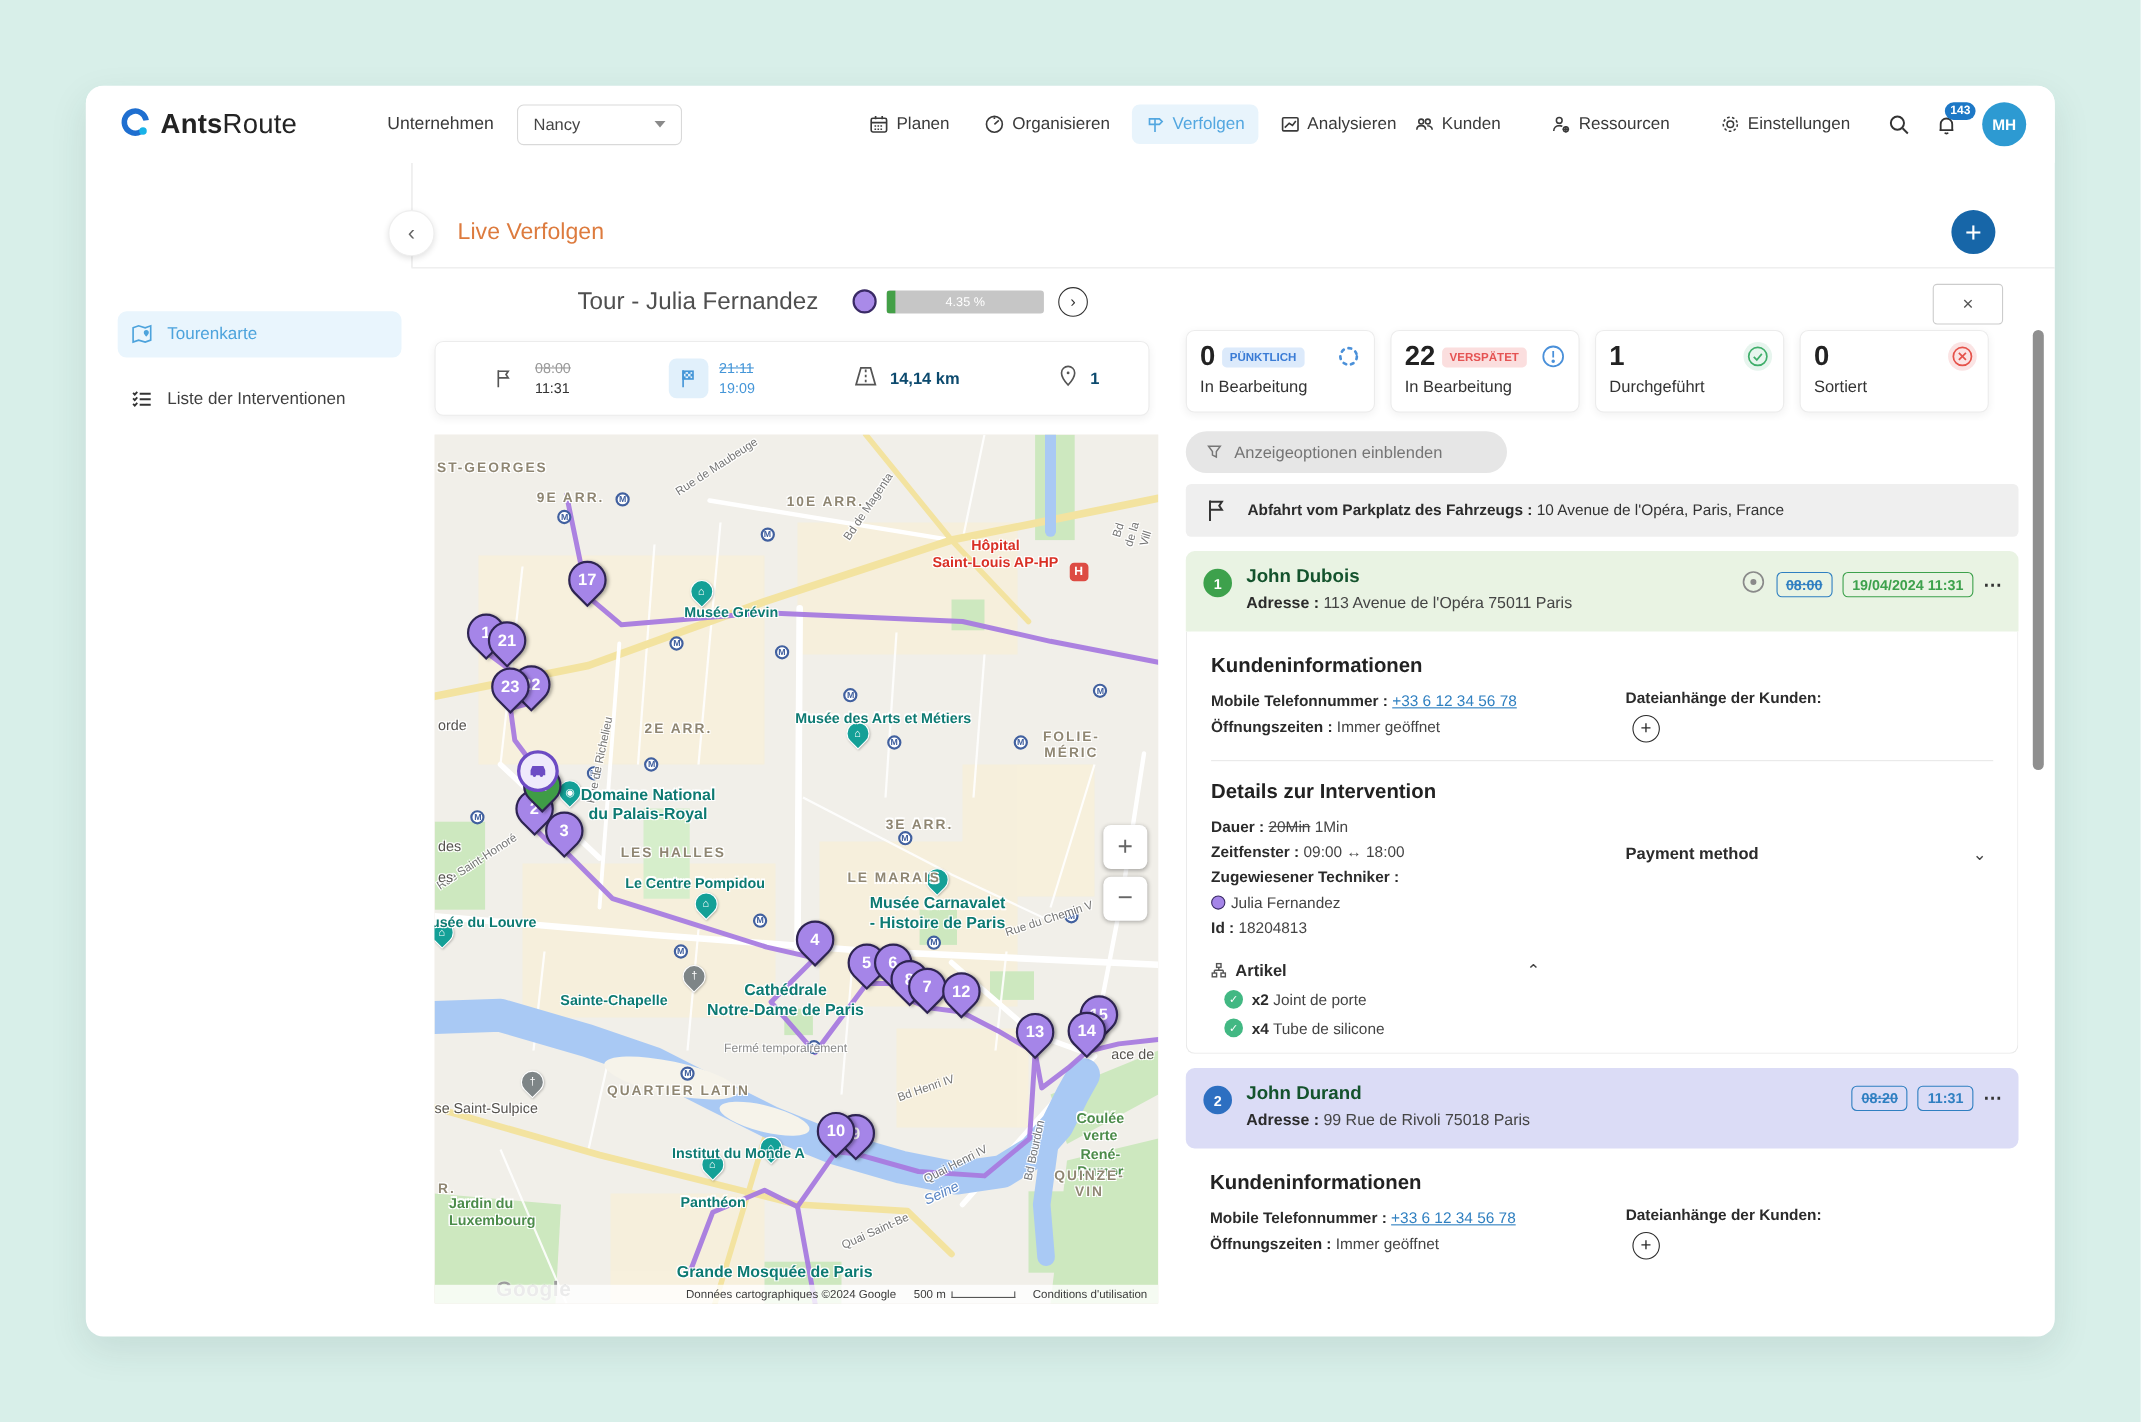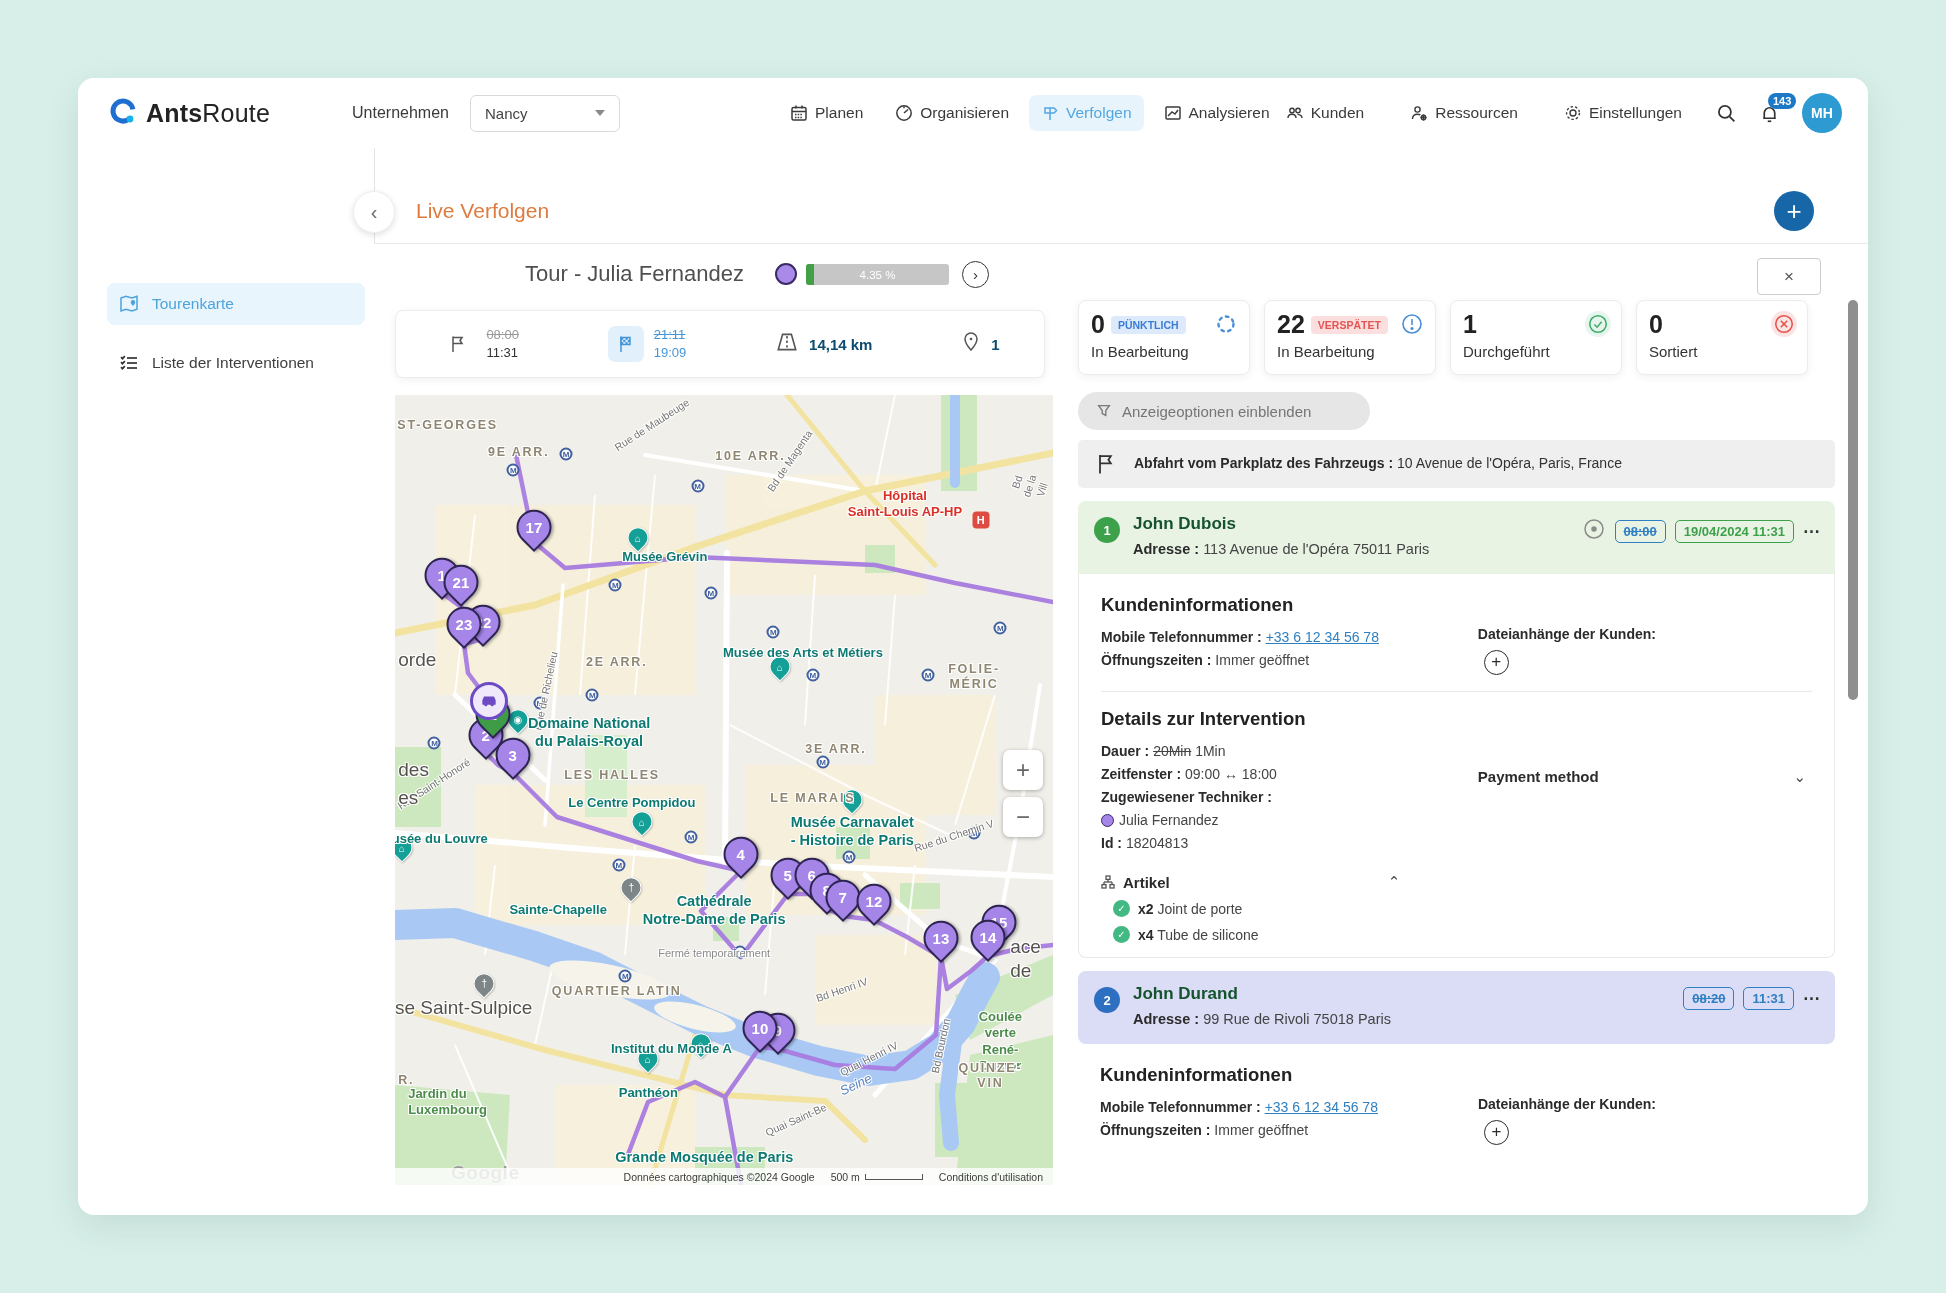--- a/index.html
+++ b/index.html
@@ -72,21 +72,21 @@
   .mlabel { position:absolute; transform:translate(-50%,-50%); white-space:pre-line; text-align:center; line-height:1.25;
             text-shadow:-1px -1px 0 #fff,1px -1px 0 #fff,-1px 1px 0 #fff,1px 1px 0 #fff; pointer-events:none; }
   .mlabel.l { transform:translate(0,-50%); text-align:left; }
   .mlabel.d { color:#8f8672; font-size:12.5px; letter-spacing:1.8px; font-weight:bold; }
   .mlabel.p { color:#0d7a72; font-size:13px; font-weight:bold; }
   .mlabel.big { font-size:14.5px; }
   .mlabel.s { color:#767676; font-size:10.5px; }
   .mlabel.w { color:#5b86c5; font-size:13px; font-style:italic; }
   .mlabel.h { color:#d93025; font-size:13px; font-weight:bold; }
   .mlabel.g { color:#4c8c4a; font-size:13px; font-weight:bold; }
-  .mlabel.k { color:#55524e; font-size:19px; }
+  .mlabel.k { color:#55524e; font-size:13px; }
   .mlabel.sub { color:#8a8a8a; font-size:11px; font-weight:normal; }
   .metro { position:absolute; width:13px; height:13px; border-radius:50%; background:#fff; border:2px solid #41609f; color:#41609f;
            font-size:8px; font-weight:bold; display:flex; align-items:center; justify-content:center; transform:translate(-50%,-50%); }
   .poi { position:absolute; width:21px; height:21px; border-radius:50% 50% 50% 0; background:#14a097; border:1.5px solid #fff;
          transform:translate(-50%,-94%) rotate(-45deg); display:flex; align-items:center; justify-content:center; box-shadow:0 1px 2px rgba(0,0,0,.25); }
   .poi > span { transform:rotate(45deg); color:#fff; font-size:10px; }
   .poi.church { background:#7e8587; }
   .hospbox { position:absolute; width:17px; height:17px; border-radius:4px; background:#dd4b43; color:#fff; font-size:11px; font-weight:bold;
              display:flex; align-items:center; justify-content:center; transform:translate(-50%,-50%); }
   .pin { position:absolute; width:35px; height:35px; border-radius:50% 50% 50% 0; transform:translate(-50%,-92%) rotate(-45deg);

